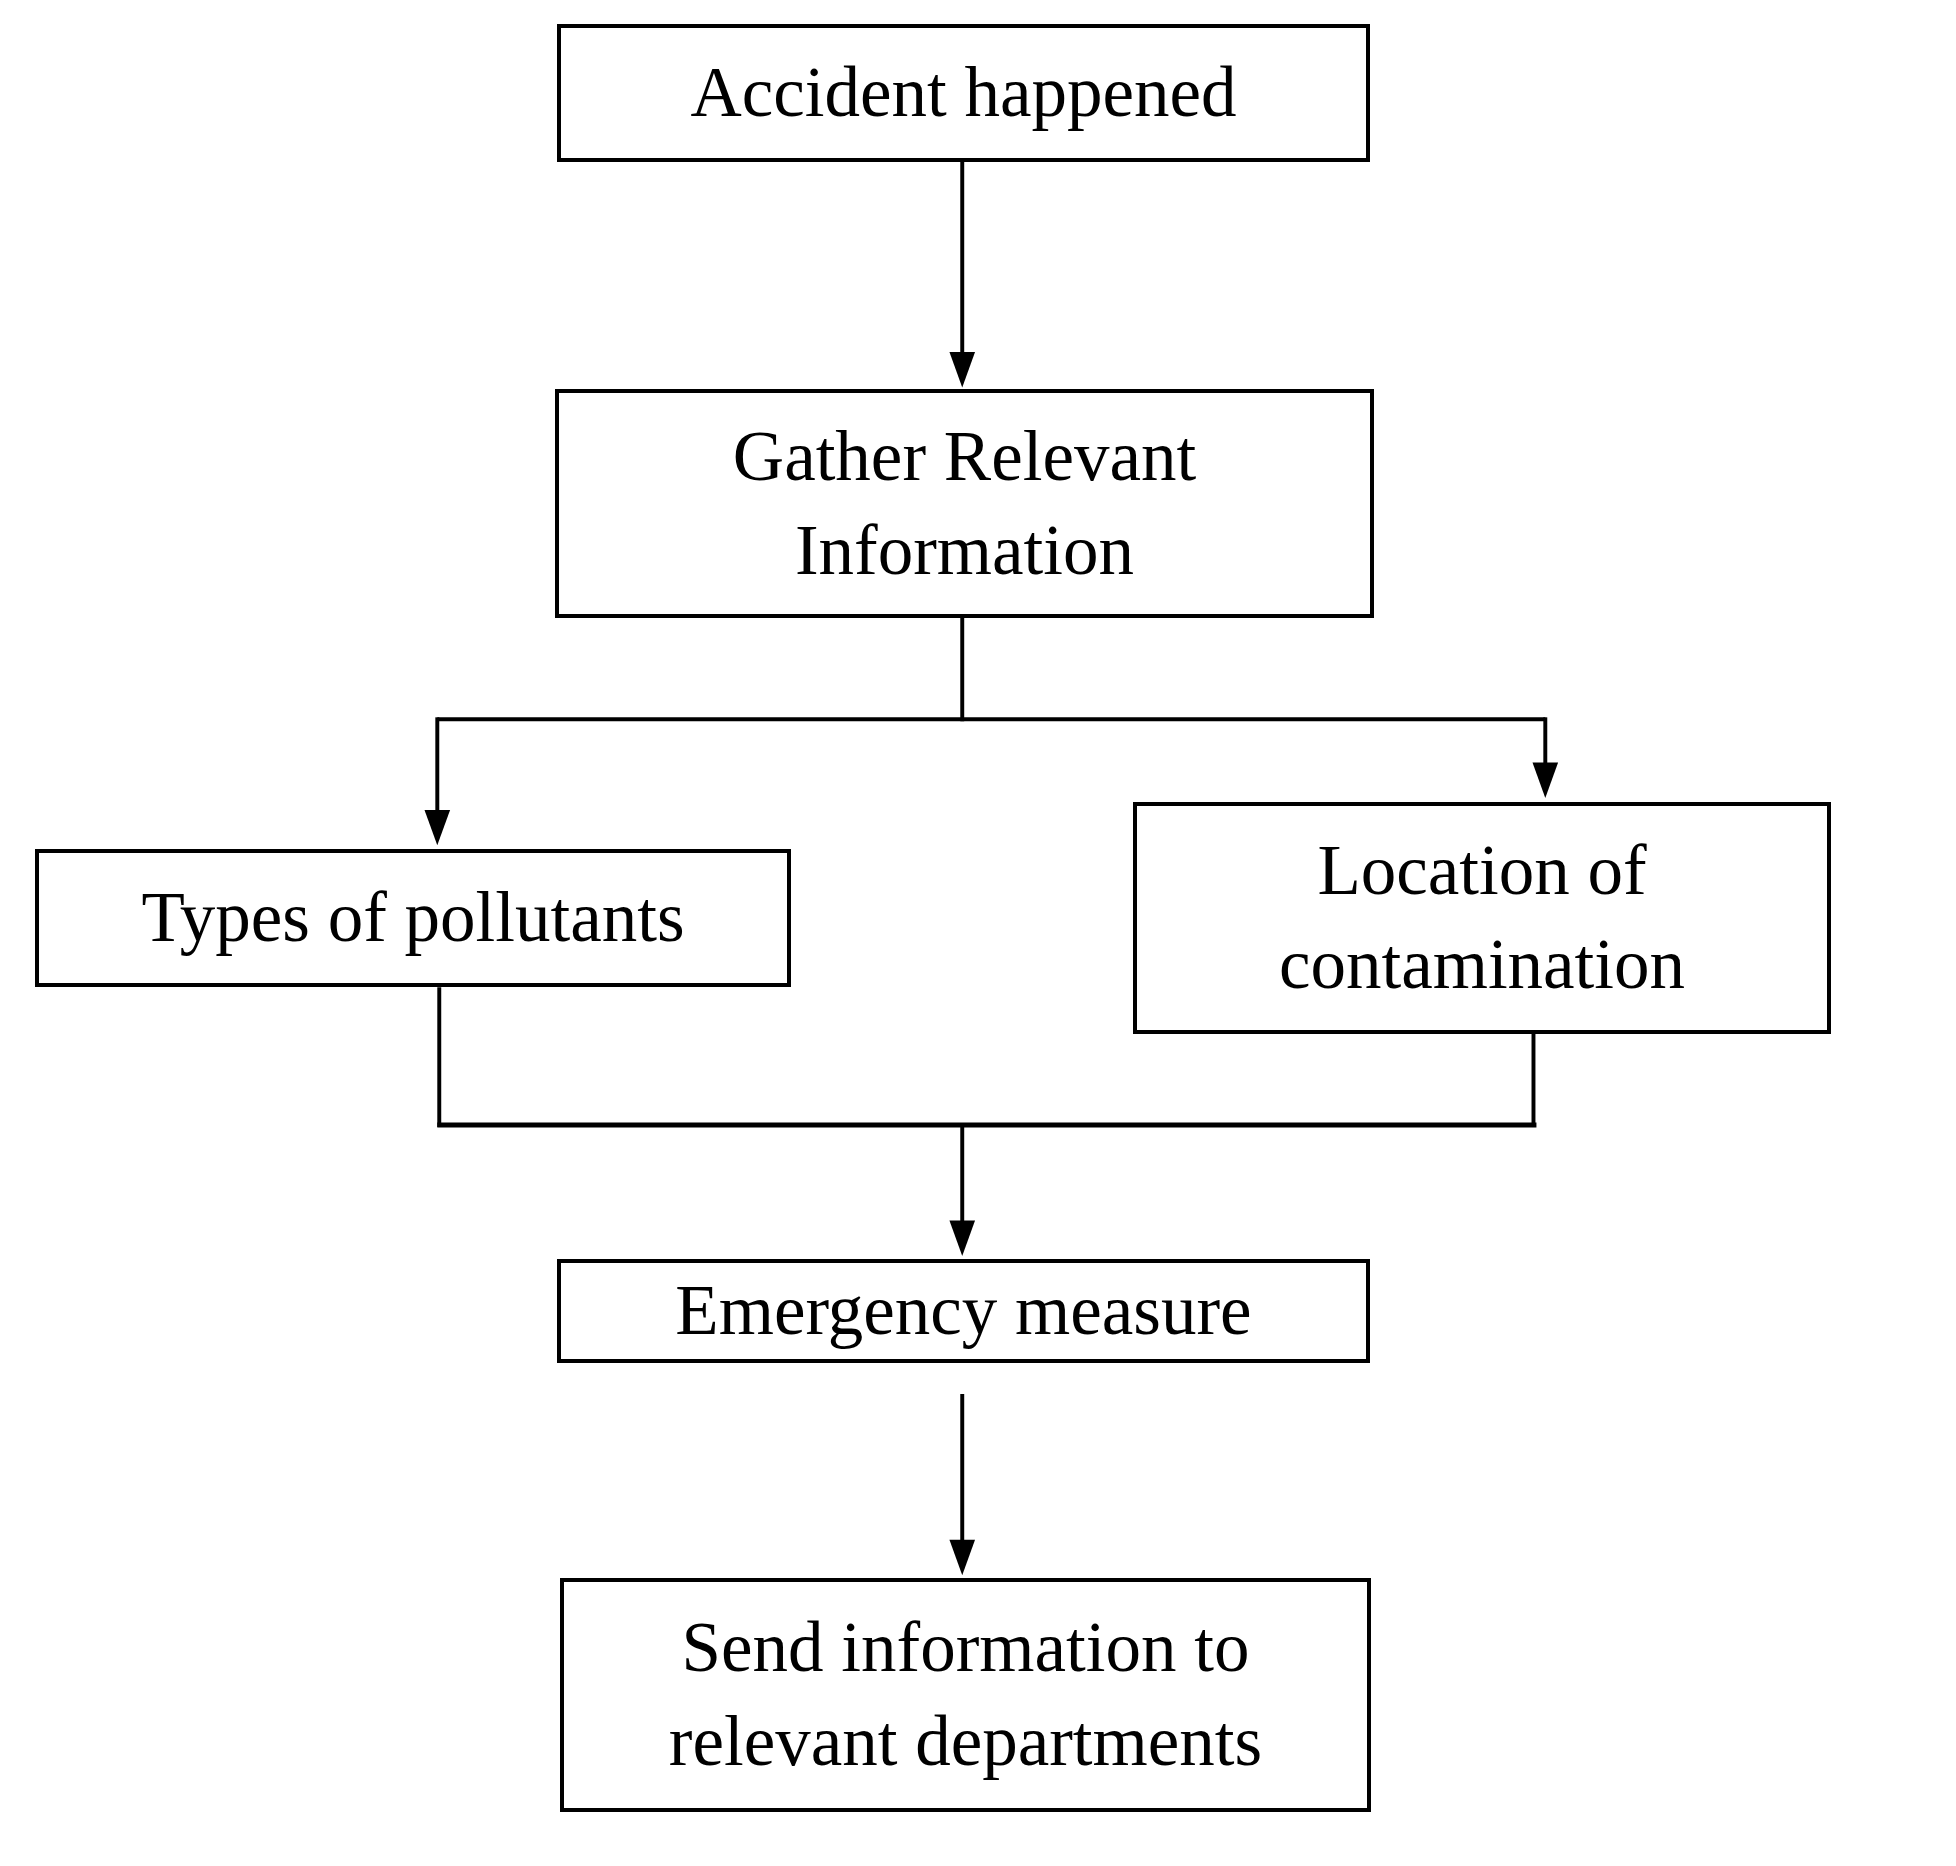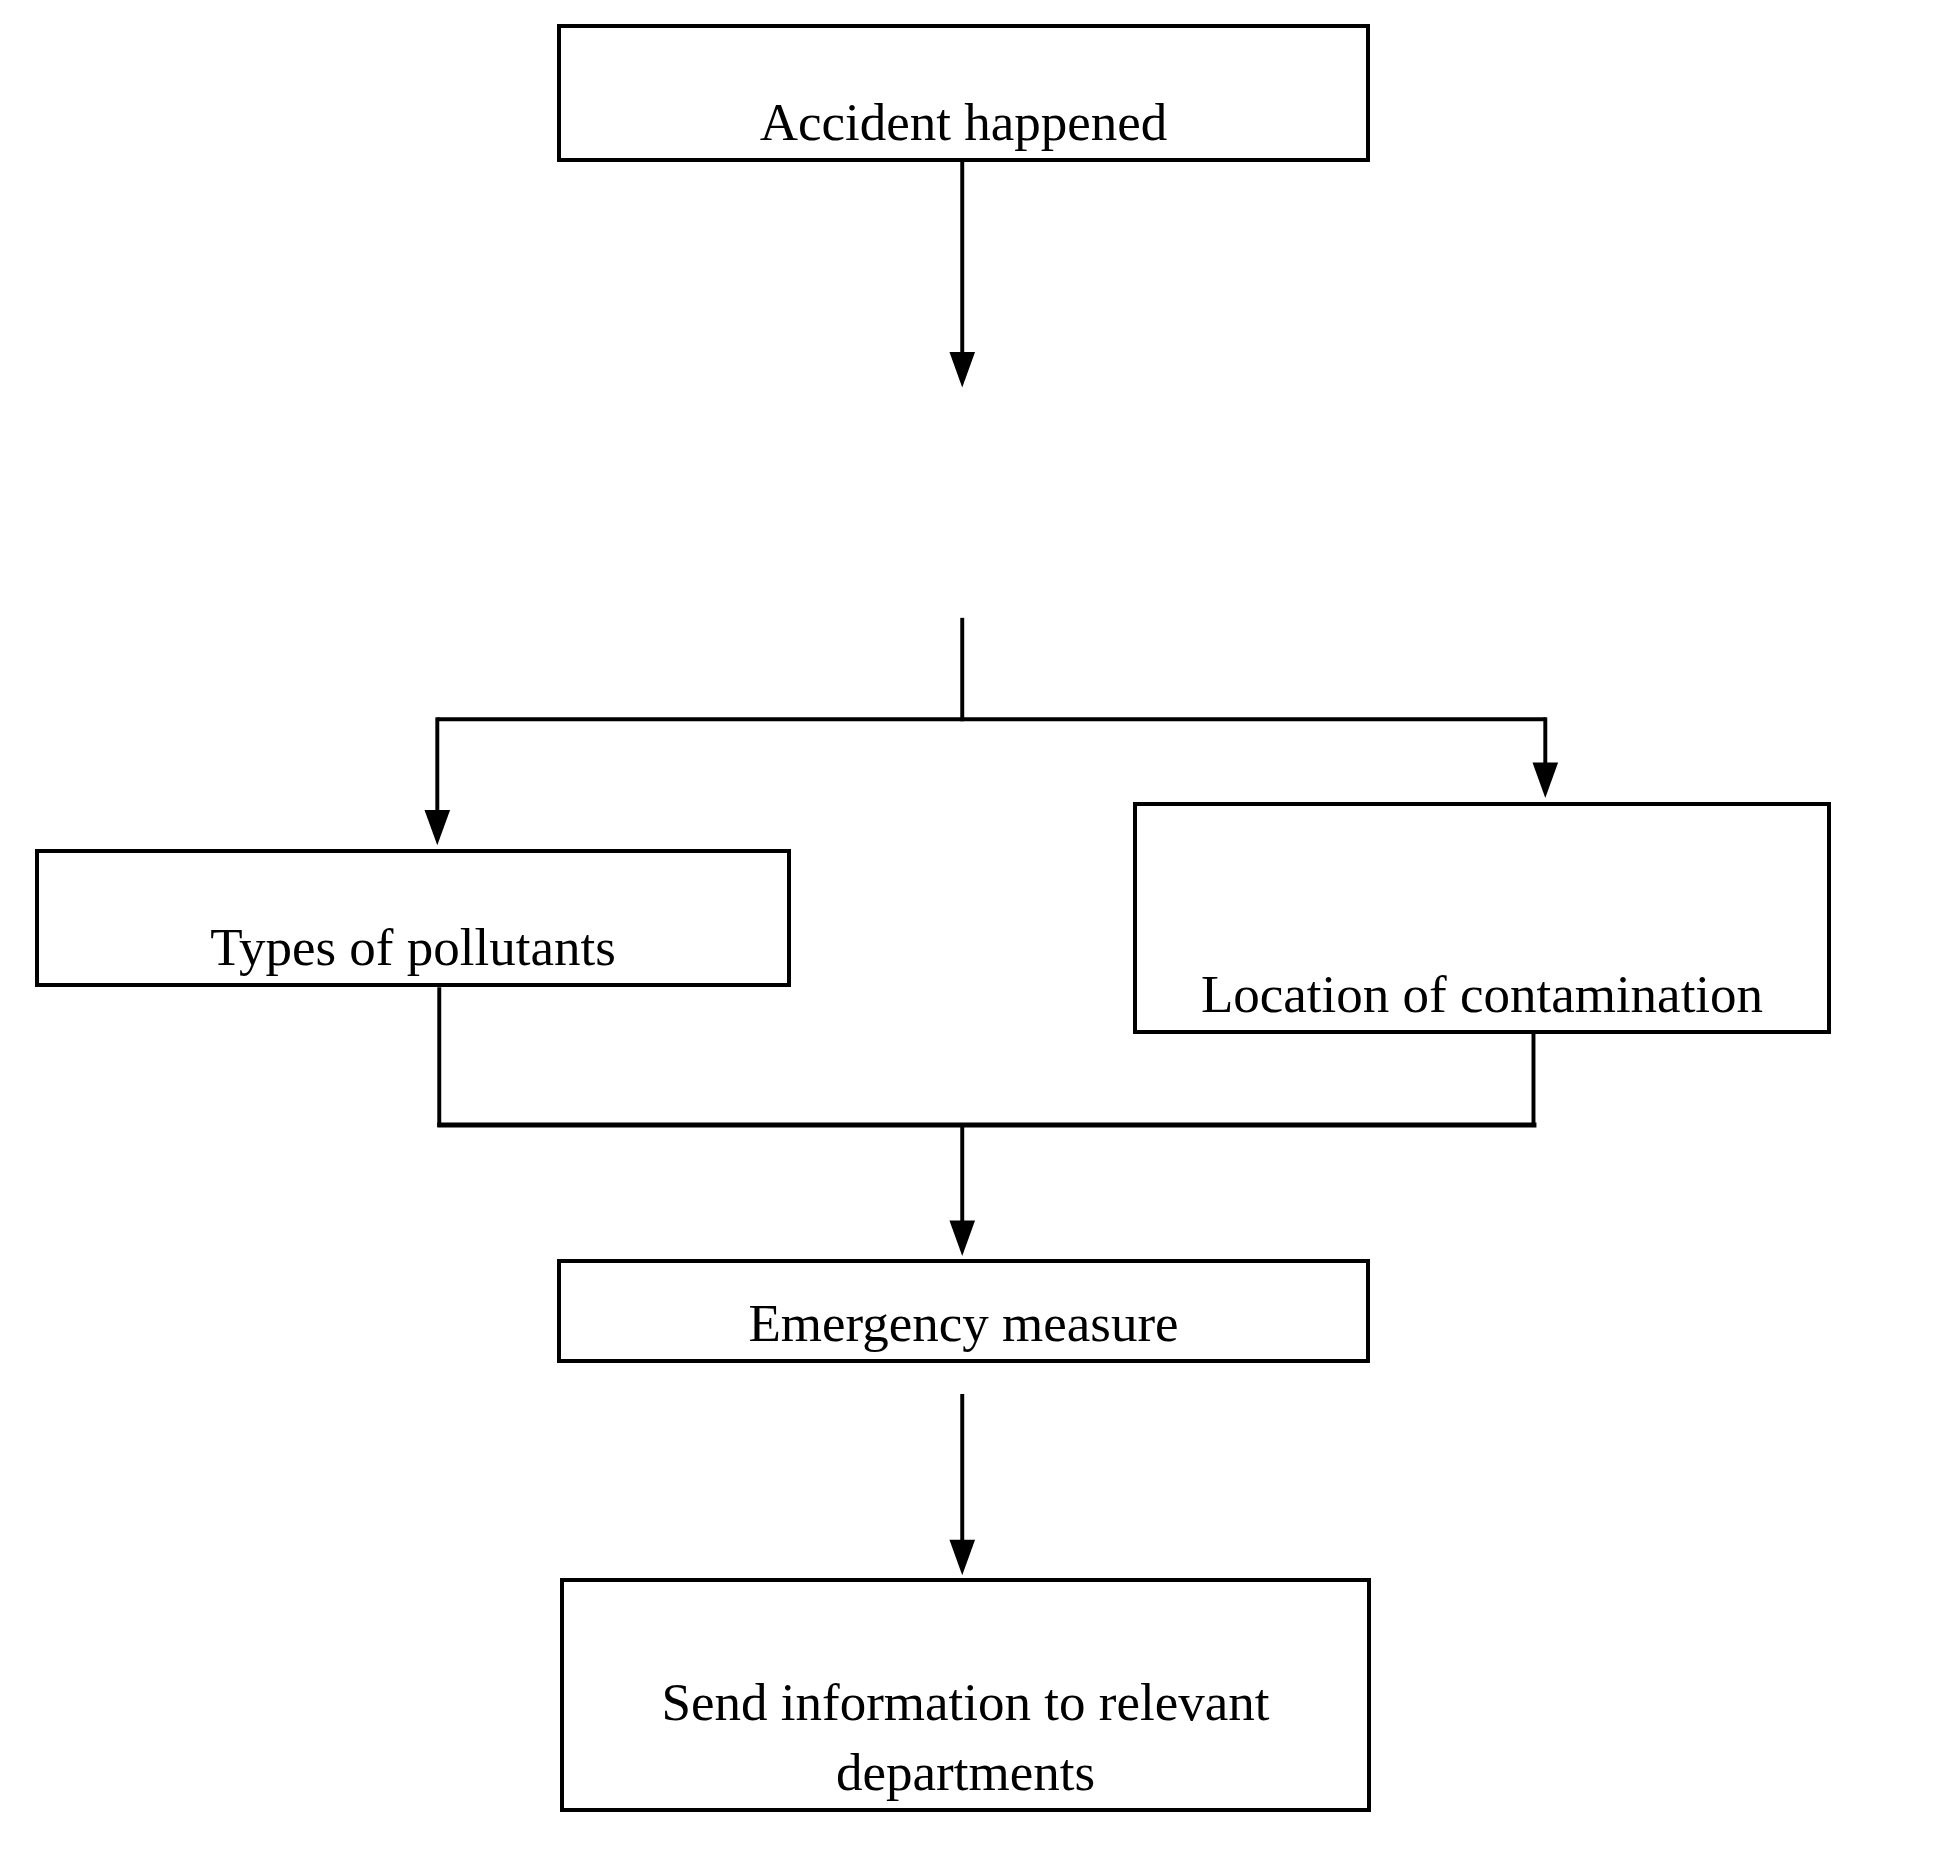--- a/index.html
+++ b/index.html
@@ -34,24 +34,24 @@
   .connectors polygon {
     fill: #000000;
     stroke: none;
   }
   .node {
     position: absolute;
     box-sizing: border-box;
     border: 4.9px solid #000000;
     background: #ffffff;
     display: flex;
-    align-items: flex-end;
+    align-items: center;
     justify-content: center;
     text-align: center;
-    font-size: 53px;
+    font-size: 71px;
     line-height: 1.32;
     padding: 0 17.7px;
   }
   .node span {
     display: block;
   }
   
   #node-accident   { left: 557px;  top: 23.6px;   width: 813px; height: 138px; }
   #node-gather     { left: 555px;  top: 389px;  width: 819px; height: 229px; }
   #node-pollutants { left: 35px;   top: 849px;  width: 756px; height: 138px; }
@@ -100,20 +100,23 @@
     <g>
       <line x1="977" y1="1415" x2="977" y2="1564"></line>
       <polygon points="977,1599 964,1563 990,1563"></polygon>
     </g>
   </svg>
 
   <div class="node" id="node-accident">
     <span>Accident happened</span>
   </div>
 
+  <div class="node" id="node-gather">
+    <span>Gather Relevant Information</span>
+  </div>
 
   <div class="node" id="node-pollutants">
     <span>Types of pollutants</span>
   </div>
 
   <div class="node" id="node-location">
     <span>Location of contamination</span>
   </div>
 
   <div class="node" id="node-emergency">

